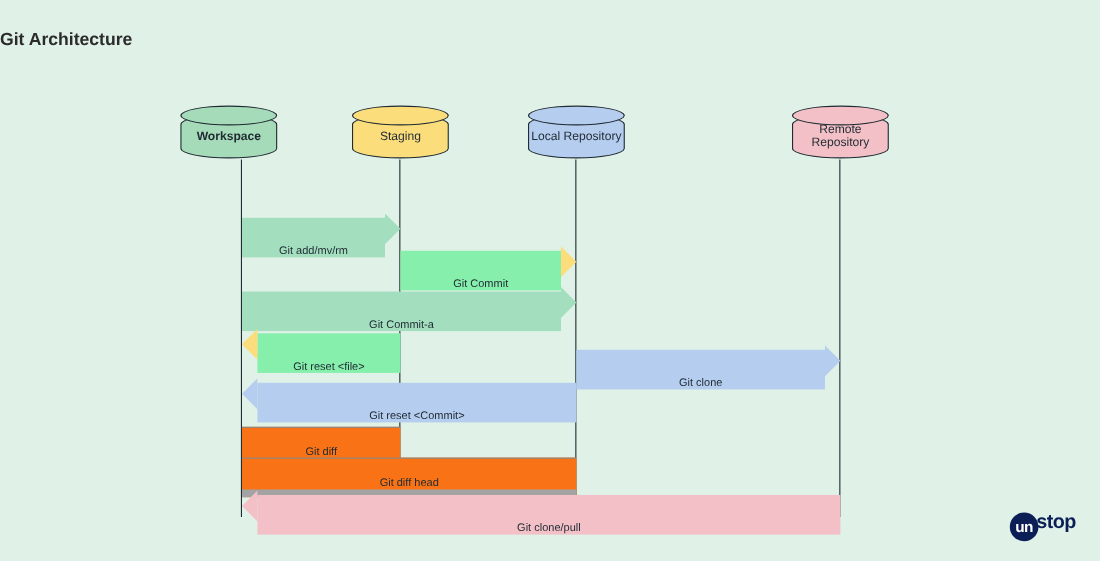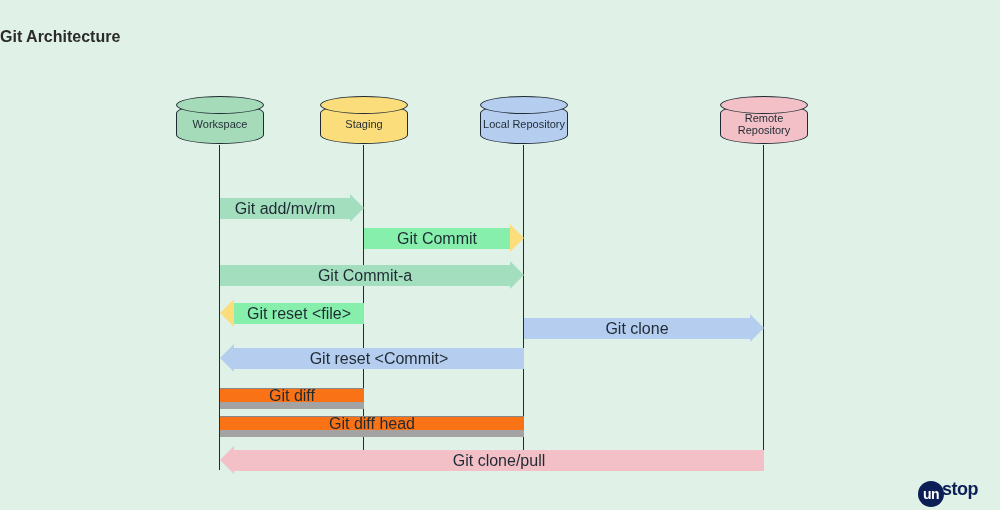--- a/index.html
+++ b/index.html
@@ -68,26 +68,26 @@
     position: absolute;
     width: 0;
     border-left: 1.5px solid #1f2a33;
     top: 145px;
     bottom: 40px;
   }
 
   
   .arrow {
     position: absolute;
-    height: 21px;
+    height: 36px;
     background: #ccc;
     display: flex;
-    align-items: center;
+    align-items: flex-end;
     justify-content: center;
-    font-size: 16px;
+    font-size: 10px;
     color: #1f2a33;
     box-sizing: border-box;
   }
   .arrow.white { background: #f97316; border-top: 1px solid #888; border-bottom: 7px solid #a3a3a3; }
   .arrow-head {
     position: absolute;
     width: 0;
     height: 0;
     border-style: solid;
   }
@@ -112,21 +112,21 @@
   .a-blue   { background: #b5cdee; }
   .a-blue   .arrow-head { color: #b5cdee; }
   .a-pink   { background: #f2c0c6; }
   .a-pink   .arrow-head { color: #f2c0c6; }
   .arrow .label { color: #1f2a33; }
 
   
   .logo {
     position: absolute;
     right: 22px;
-    bottom: 3px;
+    bottom: 18px;
     font-weight: 700;
     font-size: 18px;
     color: #0b1e56;
     letter-spacing: -0.5px;
     margin-top: 12px;
   }
   .logo .circ {
     display: inline-block;
     width: 26px;
     height: 26px;
@@ -140,21 +140,21 @@
     vertical-align: -4px;
   }
 </style>
 </head>
 <body>
 
 <div class="canvas">
 
   <div class="title">Git Architecture</div>
 
-  <div class="node" style="left:176px; top:104px;">
+  <div class="node" style="left:164px; top:104px;font-weight:bold;">
     <div class="cyl cyl-green">
       <span>Workspace</span>
     </div>
   </div>
   <div class="node" style="left:320px; top:104px;">
     <div class="cyl cyl-yellow">
       <span>Staging</span>
     </div>
   </div>
   <div class="node" style="left:480px; top:104px;">

